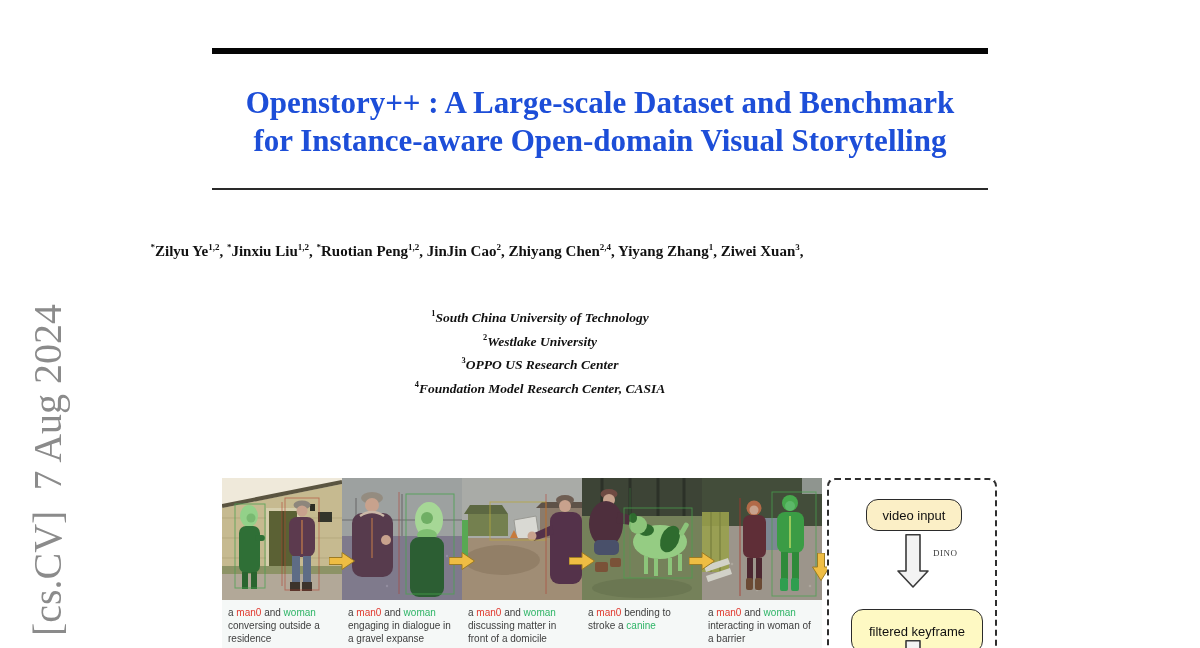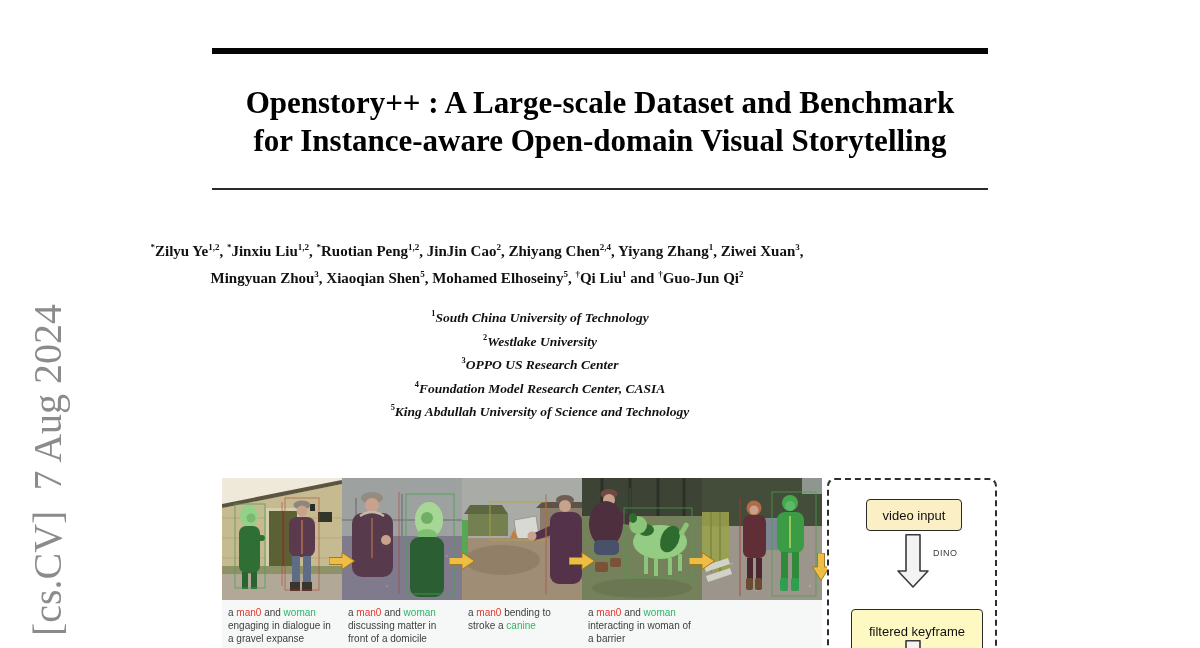--- a/index.html
+++ b/index.html
@@ -10,21 +10,21 @@
     position:absolute;left:-124px;top:446px;width:344px;height:48px;
     transform:rotate(-90deg);
     font-family:"Liberation Serif",serif;font-size:40px;color:#8b8b8b;
     text-align:center;white-space:pre;line-height:48px;
   }
 
   .rule-thick{position:absolute;left:212px;top:48px;width:776px;height:6px;background:#050505;}
   .rule-thin{position:absolute;left:212px;top:188px;width:776px;height:2px;background:#2a2a2a;}
 
   .title{position:absolute;left:212px;top:84px;width:776px;margin:0;
-    text-align:center;font-weight:bold;font-size:31px;line-height:38px;color:#000000;}
+    text-align:center;font-weight:bold;font-size:31px;line-height:38px;color:#1d4ed8;}
   .title .tl{display:block;white-space:nowrap;}
 
   .authors{position:absolute;left:0;top:236px;width:954px;text-align:center;
     font-weight:bold;font-size:15px;line-height:23px;color:#111;}
   .authors sup{font-size:60%;}
 
   .affils{position:absolute;left:0;top:304px;width:1080px;text-align:center;
     font-weight:bold;font-style:italic;font-size:13.5px;line-height:20px;color:#111;}
   .affils sup{font-size:62%;font-style:normal;}
 
@@ -38,59 +38,57 @@
     font-family:"Liberation Sans",sans-serif;font-size:10px;line-height:13px;color:#3e3e3e;}
 
   .fr-arrow{position:absolute;width:26px;height:18px;}
   .fr-arrow-1{left:329px;top:552px;} .fr-arrow-2{left:449px;top:552px;}
   .fr-arrow-3{left:569px;top:552px;} .fr-arrow-4{left:689px;top:552px;}
   .dn-arrow{position:absolute;left:812px;top:553px;width:18px;height:28px;}
 
   .pipeline{position:absolute;left:827px;top:478px;width:170px;height:200px;
     border:2px dashed #2e2e2e;border-bottom:none;border-radius:8px 8px 0 0;box-sizing:border-box;background:#fff;}
 
-  .node{position:absolute;box-sizing:border-box;border:1.6px solid #2b2b2b;border-radius:4px;
+  .node{position:absolute;box-sizing:border-box;border:1.6px solid #2b2b2b;border-radius:12px;
     font-family:"Liberation Sans",sans-serif;font-size:13px;color:#101010;
     display:flex;align-items:center;justify-content:center;}
   .node-input{left:866px;top:499px;width:96px;height:32px;background:#fbefc6;}
   .node-keyframe{left:851px;top:597px;width:132px;height:44px;background:#fef9c3;margin-top:12px;}
 
   .block-arrow{position:absolute;width:32px;height:54px;}
   .block-arrow-1{left:897px;top:534px;}
   .block-arrow-2{left:897px;top:640px;}
   .edge-label{position:absolute;left:933px;top:548px;
-    font-family:Liberation Sans, sans-serif;font-size:9px;letter-spacing:.5px;color:#3d3d3d;}
+    font-family:Liberation Serif, serif;font-size:9px;letter-spacing:.5px;color:#3d3d3d;}
 </style>
 </head>
 <body>
 
 <div class="page">
 
   <div class="arxiv-stamp">[cs.CV]  7 Aug 2024</div>
 
   <div class="rule-thick"></div>
 
   <h1 class="title">
     <span class="tl">Openstory++ : A Large-scale Dataset and Benchmark</span>
     <span class="tl">for Instance-aware Open-domain Visual Storytelling</span>
   </h1>
 
   <div class="rule-thin"></div>
 
   <div class="authors">
     <div><sup>*</sup><span>Zilyu Ye</span><sup>1,2</sup><span>, </span><sup>*</sup><span>Jinxiu Liu</span><sup>1,2</sup><span>, </span><sup>*</sup><span>Ruotian Peng</span><sup>1,2</sup><span>, JinJin Cao</span><sup>2</sup><span>, Zhiyang Chen</span><sup>2,4</sup><span>, Yiyang Zhang</span><sup>1</sup><span>, Ziwei Xuan</span><sup>3</sup><span>,</span></div>
-    <div><span>Mingyuan Zhou</span><sup>3</sup><span>, Xiaoqian Shen</span><sup>5</sup><span>, Mohamed Elhoseiny</span><sup>5</sup><span>, </span><sup>†</sup><span>Qi Liu</span><sup>1</sup><span> and </span><sup>†</sup><span>Guo-Jun Qi</span><sup>2</sup></div>
   </div>
 
   <div class="affils">
     <div><sup>1</sup><span>South China University of Technology</span></div>
     <div><sup>2</sup><span>Westlake University</span></div>
     <div><sup>3</sup><span>OPPO US Research Center</span></div>
     <div><sup>4</sup><span>Foundation Model Research Center, CASIA</span></div>
-    <div><sup>5</sup><span>King Abdullah University of Science and Technology</span></div>
   </div>
 
   <div class="figure">
 
     <div class="strip">
 
       <div class="frame">
         <svg width="120" height="122" viewBox="0 0 120 122">
           <rect width="120" height="122" fill="#c6ba90"></rect>
           <line x1="0" y1="40" x2="120" y2="40" stroke="#b5a97f" stroke-width="1"></line>
@@ -251,20 +249,21 @@
       <polygon points="0,5.5 13,5.5 13,0.5 25.5,9 13,17.5 13,12.5 0,12.5" fill="#efbd43" stroke="#9c7b24" stroke-width="1"></polygon>
     </svg>
     <svg class="fr-arrow fr-arrow-4" viewBox="0 0 26 18">
       <polygon points="0,5.5 13,5.5 13,0.5 25.5,9 13,17.5 13,12.5 0,12.5" fill="#efbd43" stroke="#9c7b24" stroke-width="1"></polygon>
     </svg>
     <svg class="dn-arrow" viewBox="0 0 18 28">
       <polygon points="5.5,0 12.5,0 12.5,14 17.5,14 9,27.5 0.5,14 5.5,14" fill="#efbd43" stroke="#9c7b24" stroke-width="1"></polygon>
     </svg>
 
     <div class="caps">
+      <div class="cap"><span>a </span><span style="color: rgb(224, 56, 45);">man0</span><span> and </span><span style="color: rgb(46, 181, 103);">woman</span><span> conversing outside a residence</span></div>
       <div class="cap"><span>a </span><span style="color: rgb(224, 56, 45);">man0</span><span> and </span><span style="color: rgb(46, 181, 103);">woman</span><span> engaging in dialogue in a gravel expanse</span></div>
       <div class="cap"><span>a </span><span style="color: rgb(224, 56, 45);">man0</span><span> and </span><span style="color: rgb(46, 181, 103);">woman</span><span> discussing matter in front of a domicile</span></div>
       <div class="cap"><span>a </span><span style="color: rgb(224, 56, 45);">man0</span><span> bending to stroke a </span><span style="color: rgb(46, 181, 103);">canine</span></div>
       <div class="cap"><span>a </span><span style="color: rgb(224, 56, 45);">man0</span><span> and </span><span style="color: rgb(46, 181, 103);">woman</span><span> interacting in woman of a barrier</span></div>
     </div>
   </div>
 
   <div class="pipeline"></div>
 
   <div class="node node-input">video input</div>

